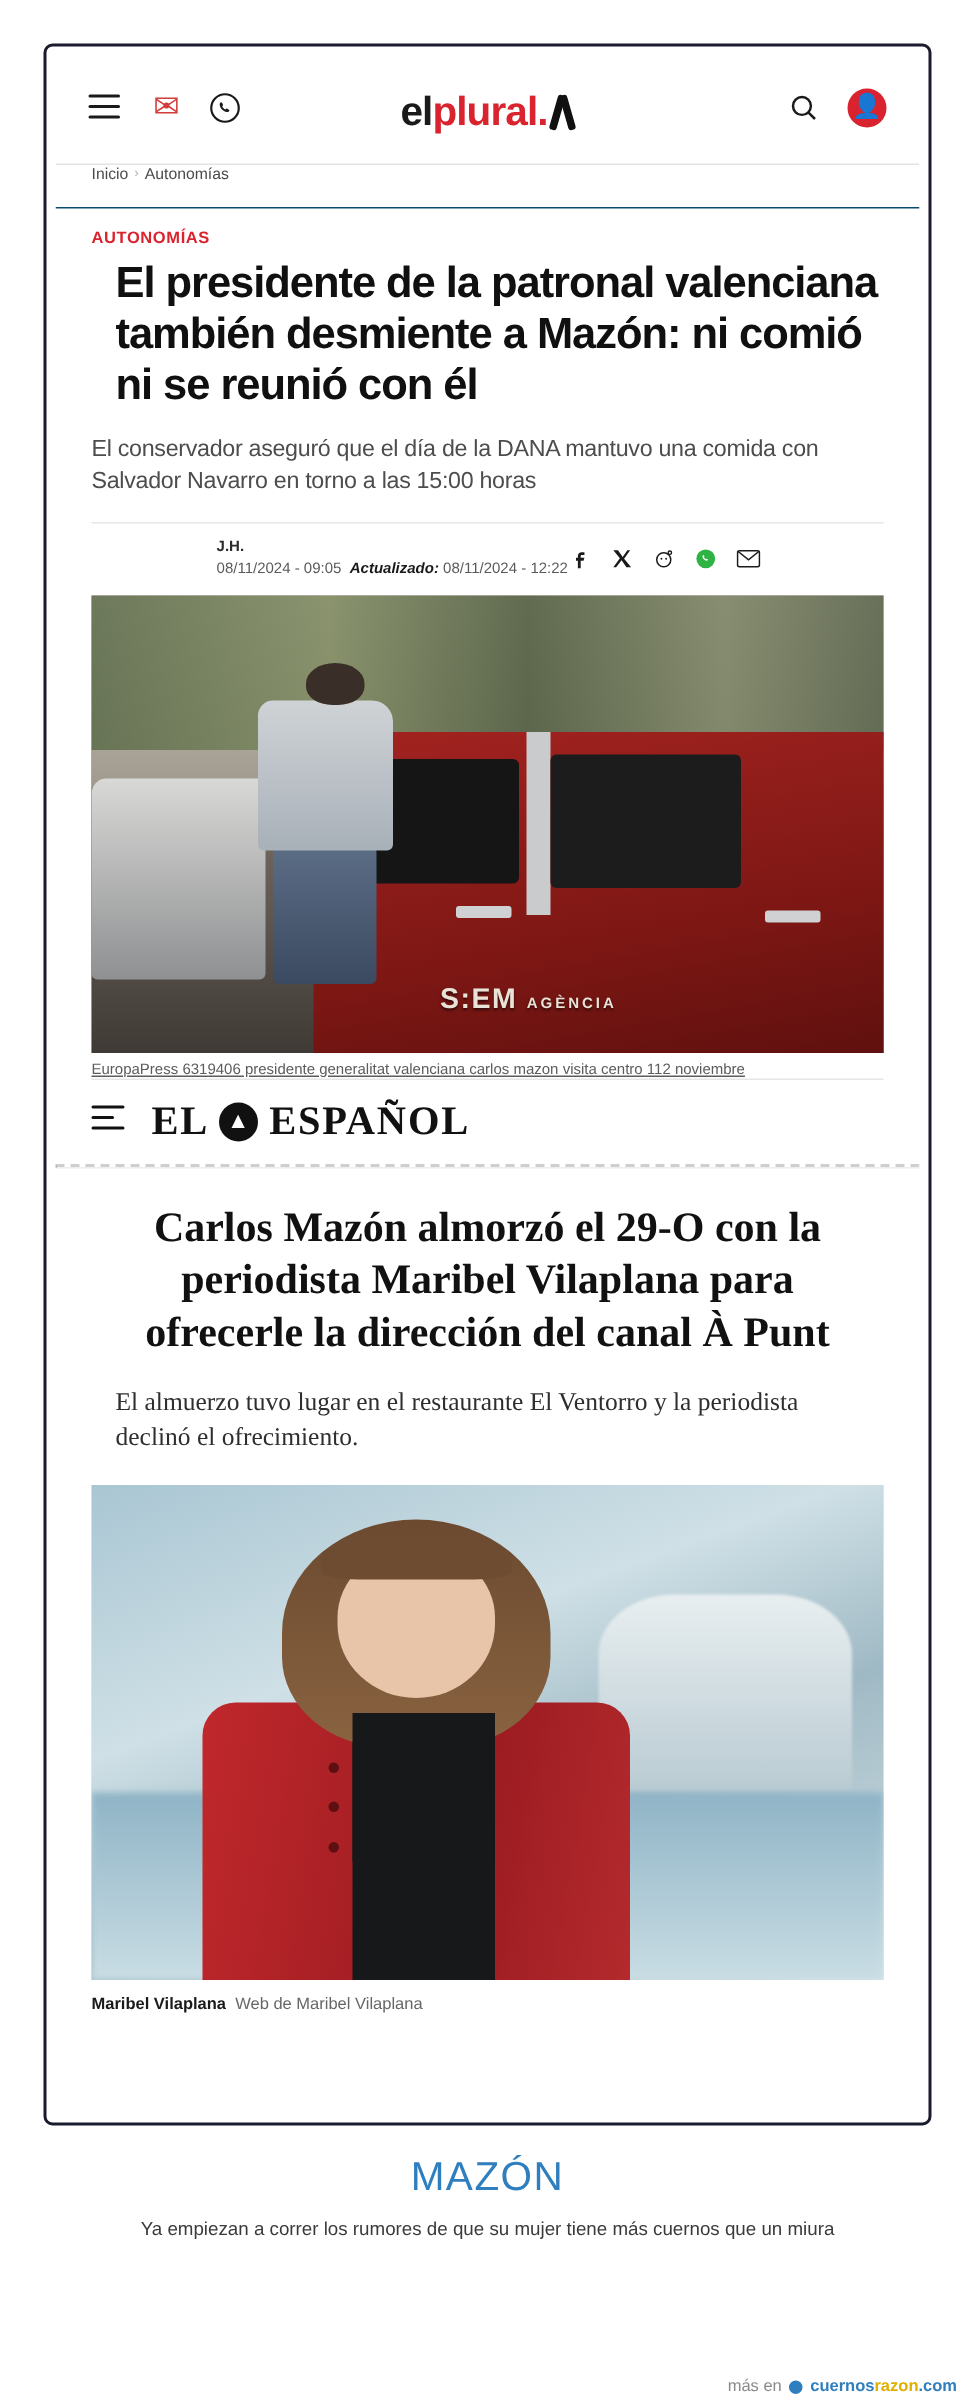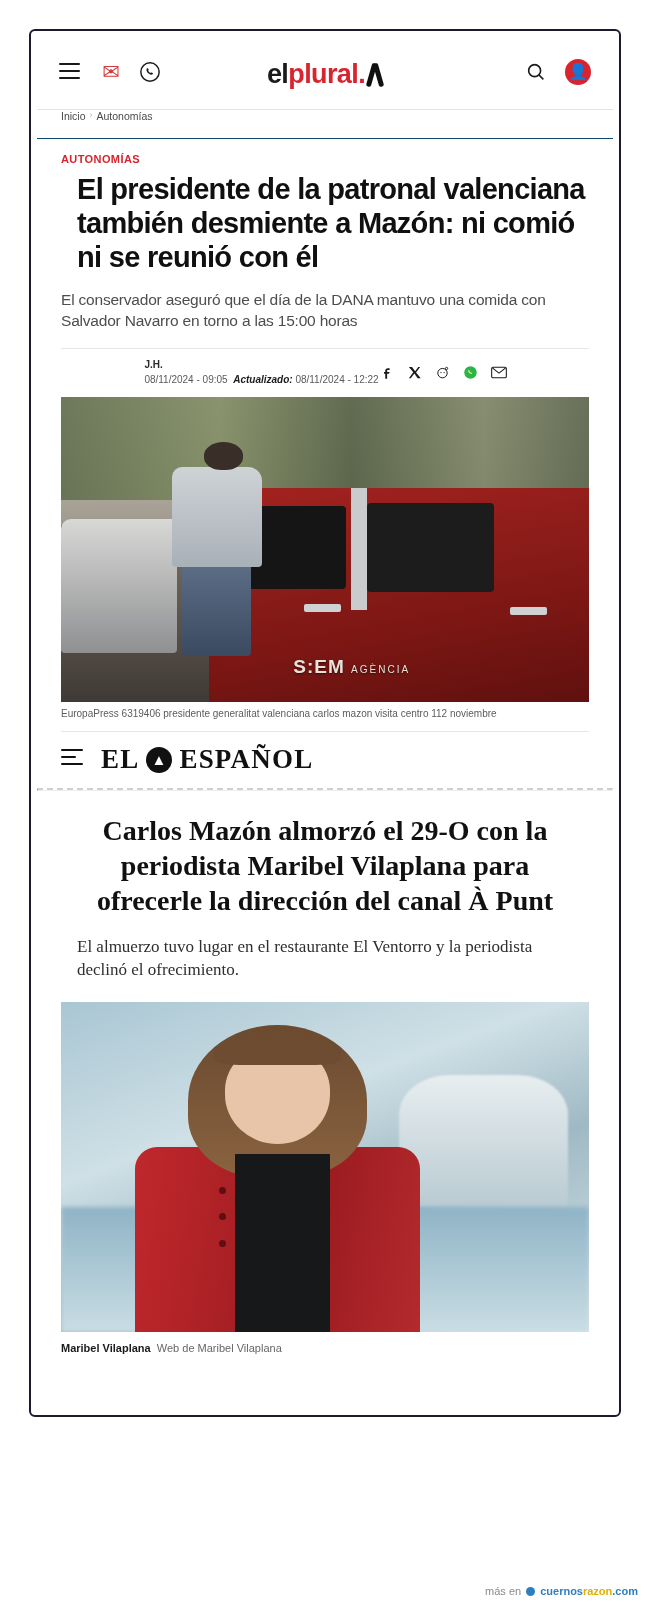--- a/index.html
+++ b/index.html
@@ -254,27 +254,28 @@
   .p1-person-legs {
     position:absolute; left:23%; top:55%; width:13%; height:30%;
     background: linear-gradient(#5c6d86,#3b4a60);
     border-radius: 4px;
   }
   .p1-txt {
     position:absolute; left:44%; top:85%;
     color:#e9e2d6; font-size: 19px; font-weight: 700; letter-spacing:1px;
     text-shadow: 0 1px 2px rgba(0,0,0,.6);
   }
-  .p1-txt small { font-size: 10px; font-weight: 400; letter-spacing: 2px; }
+  .p1-txt small { font-size: 10px; font-weight: 700; letter-spacing: 2px; }
   .caption1 {
     margin: 6px 24px 0 24px;
     font-size: 10px;
     color: #5c5c5c;
-    padding-bottom: 12px;
+    padding-bottom: 0;
     border-bottom: 1px solid #e6e6e6;
+    text-decoration: underline;
   }
 
   
   .ee-header {
     height: 56px;
     display: flex;
     align-items: center;
     padding: 0 24px;
     gap: 18px;
   }
@@ -570,20 +571,24 @@
         <div class="p2-btn" style="left:30%; top:72%;"></div>
       </div>
       <div class="caption2">
         <b>Maribel Vilaplana</b>
         &nbsp;<span>Web de Maribel Vilaplana</span>
       </div>
 
     </div>
   </div>
 
+  <div class="bottom">
+    <div class="bottom-title">MAZÓN</div>
+    <div class="bottom-sub">Ya empiezan a correr los rumores de que su mujer tiene más cuernos que un miura</div>
+  </div>
 
   <div class="footer">
     <span>más en</span>
     <span class="dotmark"></span>
     <span class="brandc"><span>cuernos</span><span class="razon">razon</span><span>.com</span></span>
   </div>
 
 </div>
 
 </body></html>

